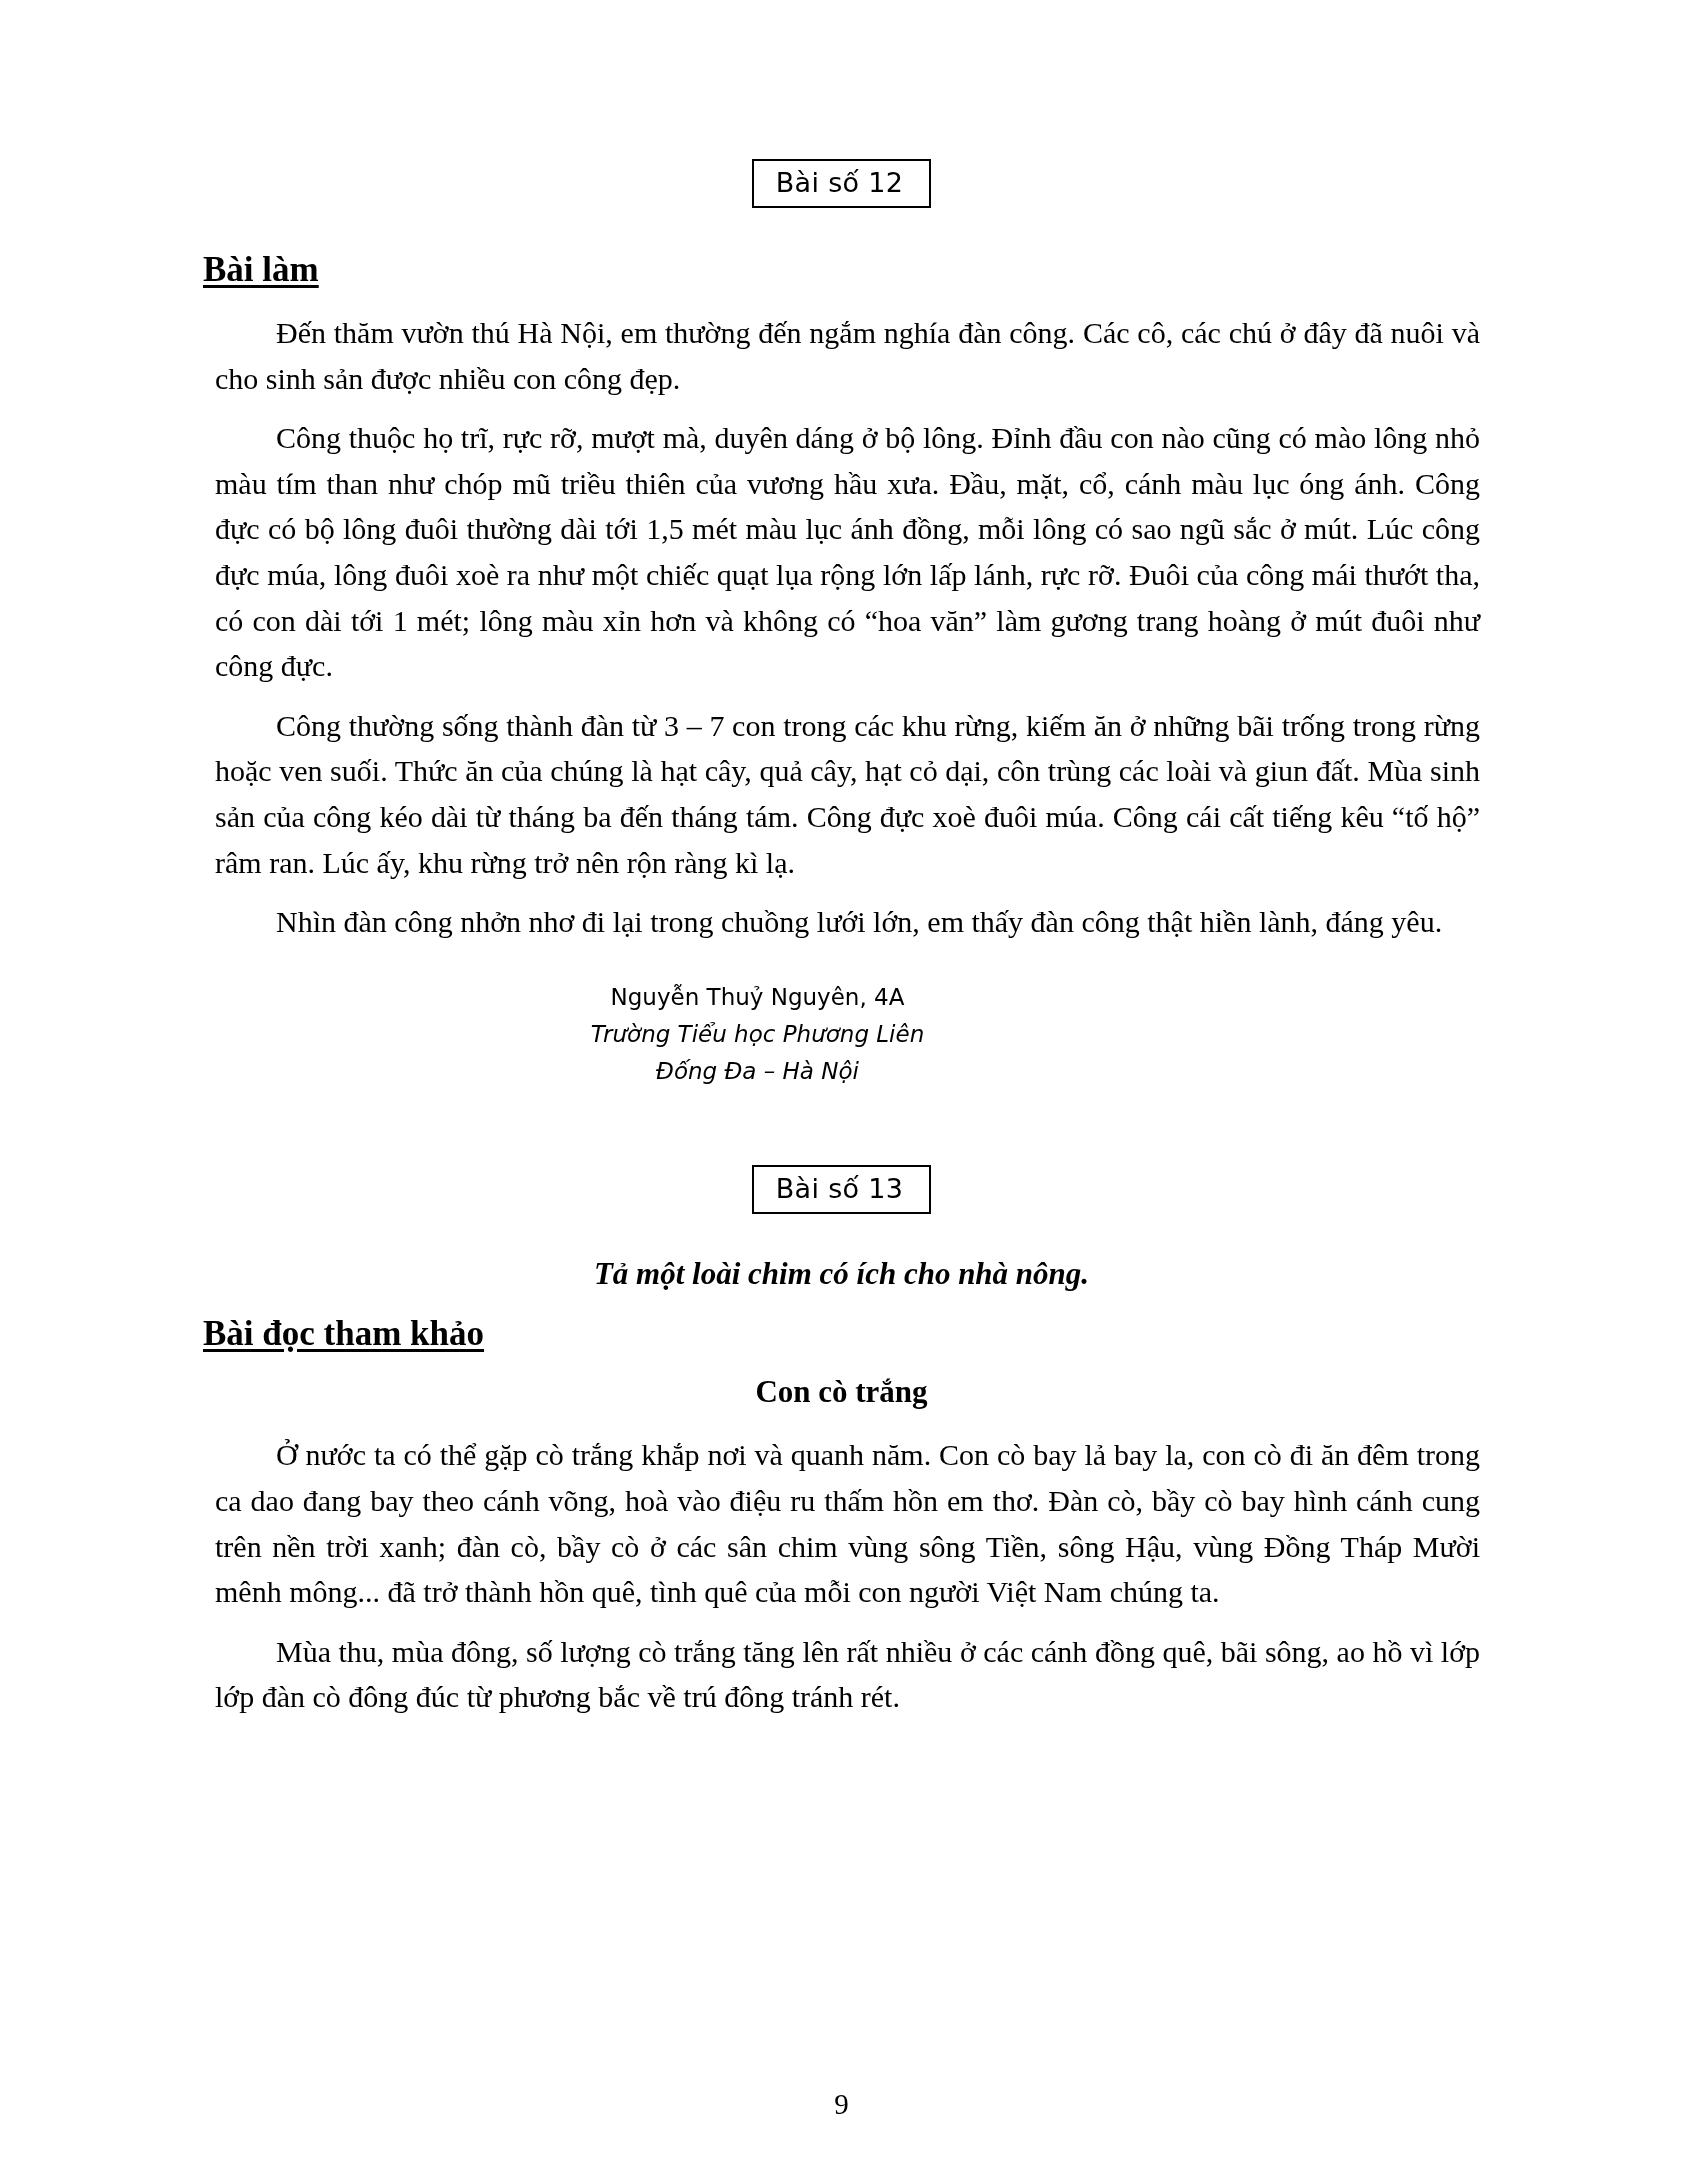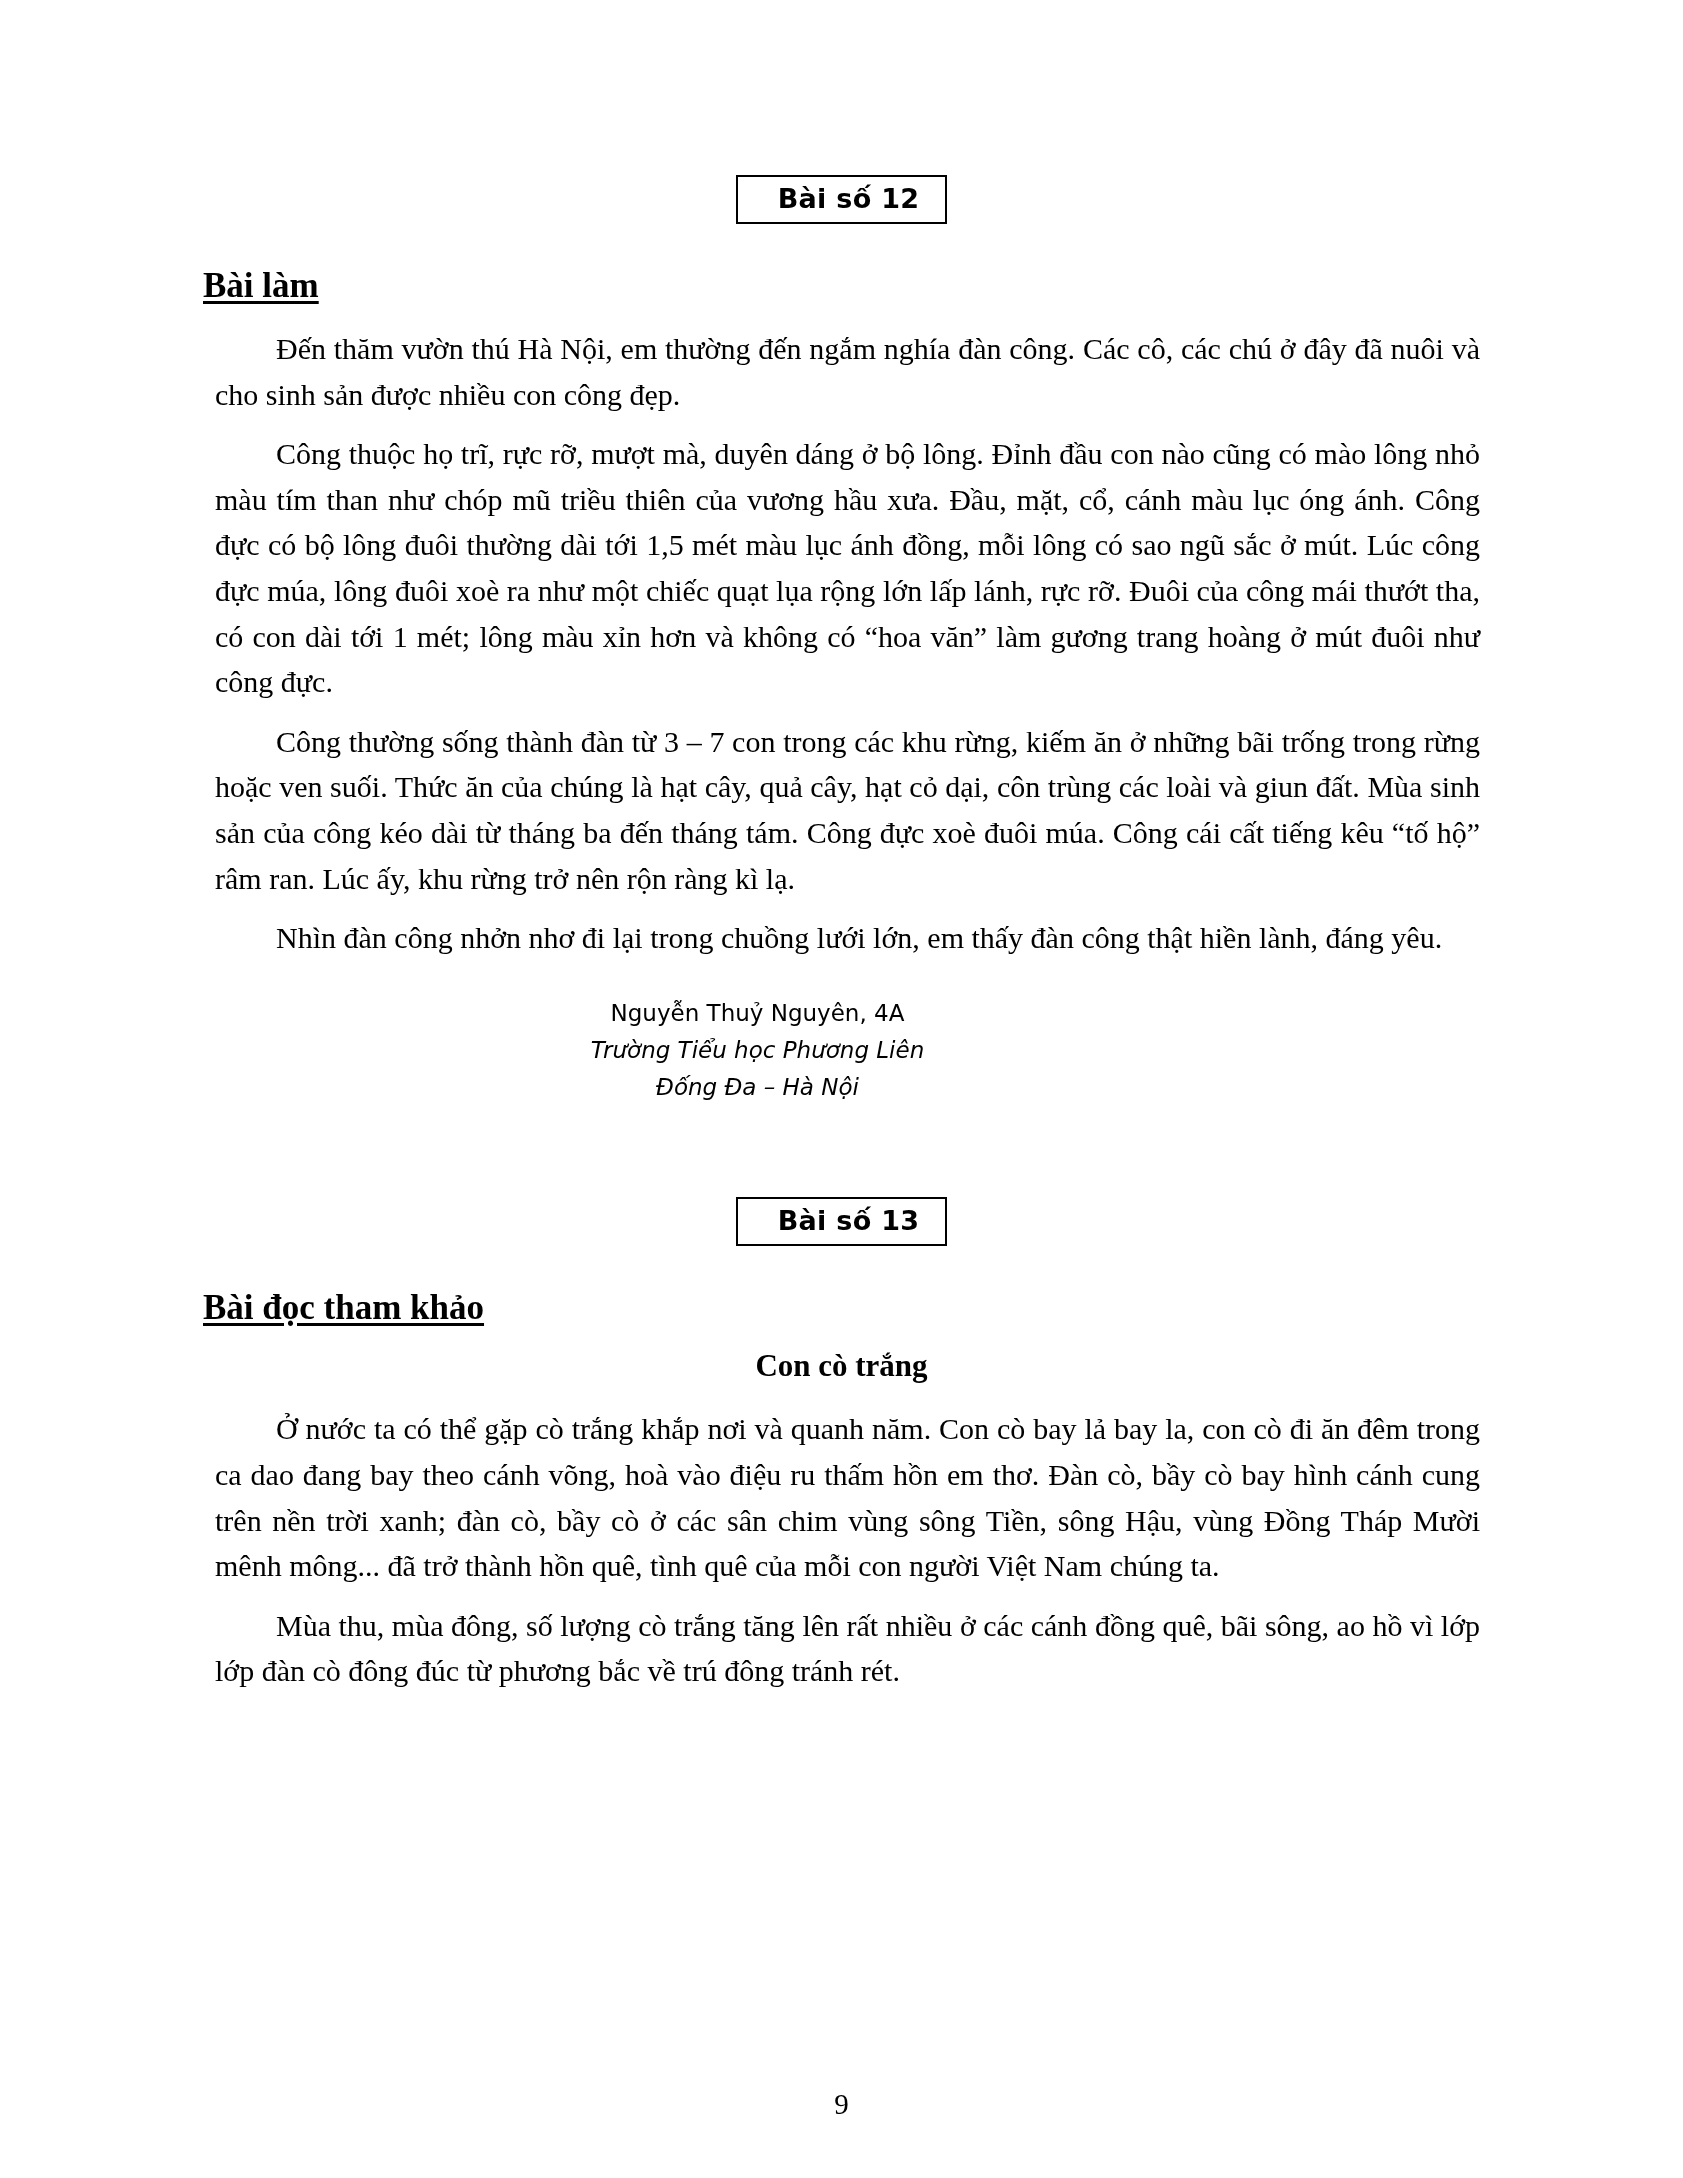--- a/index.html
+++ b/index.html
@@ -28,27 +28,26 @@
 
   
   .badge-wrap {
     display: flex;
     justify-content: center;
     margin-top: 10px;
     margin-bottom: 42px;
   }
   .badge {
     border: 2px solid #000;
-    padding: 8px 26px 10px 40px;
+    padding: 8px 26px 10px 22px;
     font-family: "DejaVu Sans", sans-serif;
-    font-weight: bold;
+    font-weight: normal;
     font-size: 27px;
     letter-spacing: 0.3px;
     line-height: 1;
-    margin-top: 16px;
   }
 
   .prompt {
     text-align: center;
     font-weight: bold;
     font-style: italic;
     font-size: 31px;
     margin: 0 0 22px 0;
   }
   .subhead {
@@ -136,20 +135,21 @@
       </div>
     </div>
 
     <div class="gap-between"></div>
 
     <div>
       <div class="badge-wrap">
         <div class="badge">Bài số 13</div>
       </div>
 
+      <div class="prompt">Tả một loài chim có ích cho nhà nông.</div>
 
       <div class="subhead"><span>Bài đọc tham khảo</span></div>
 
       <div class="worktitle">Con cò trắng</div>
 
       <p class="body">Ở nước ta có thể gặp cò trắng khắp nơi và quanh năm. Con cò bay lả bay la, con cò đi ăn đêm trong ca dao đang bay theo cánh võng, hoà vào điệu ru thấm hồn em thơ. Đàn cò, bầy cò bay hình cánh cung trên nền trời xanh; đàn cò, bầy cò ở các sân chim vùng sông Tiền, sông Hậu, vùng Đồng Tháp Mười mênh mông... đã trở thành hồn quê, tình quê của mỗi con người Việt Nam chúng ta.</p>
       <p class="body last">Mùa thu, mùa đông, số lượng cò trắng tăng lên rất nhiều ở các cánh đồng quê, bãi sông, ao hồ vì lớp lớp đàn cò đông đúc từ phương bắc về trú đông tránh rét.</p>
     </div>
 
   </div>

